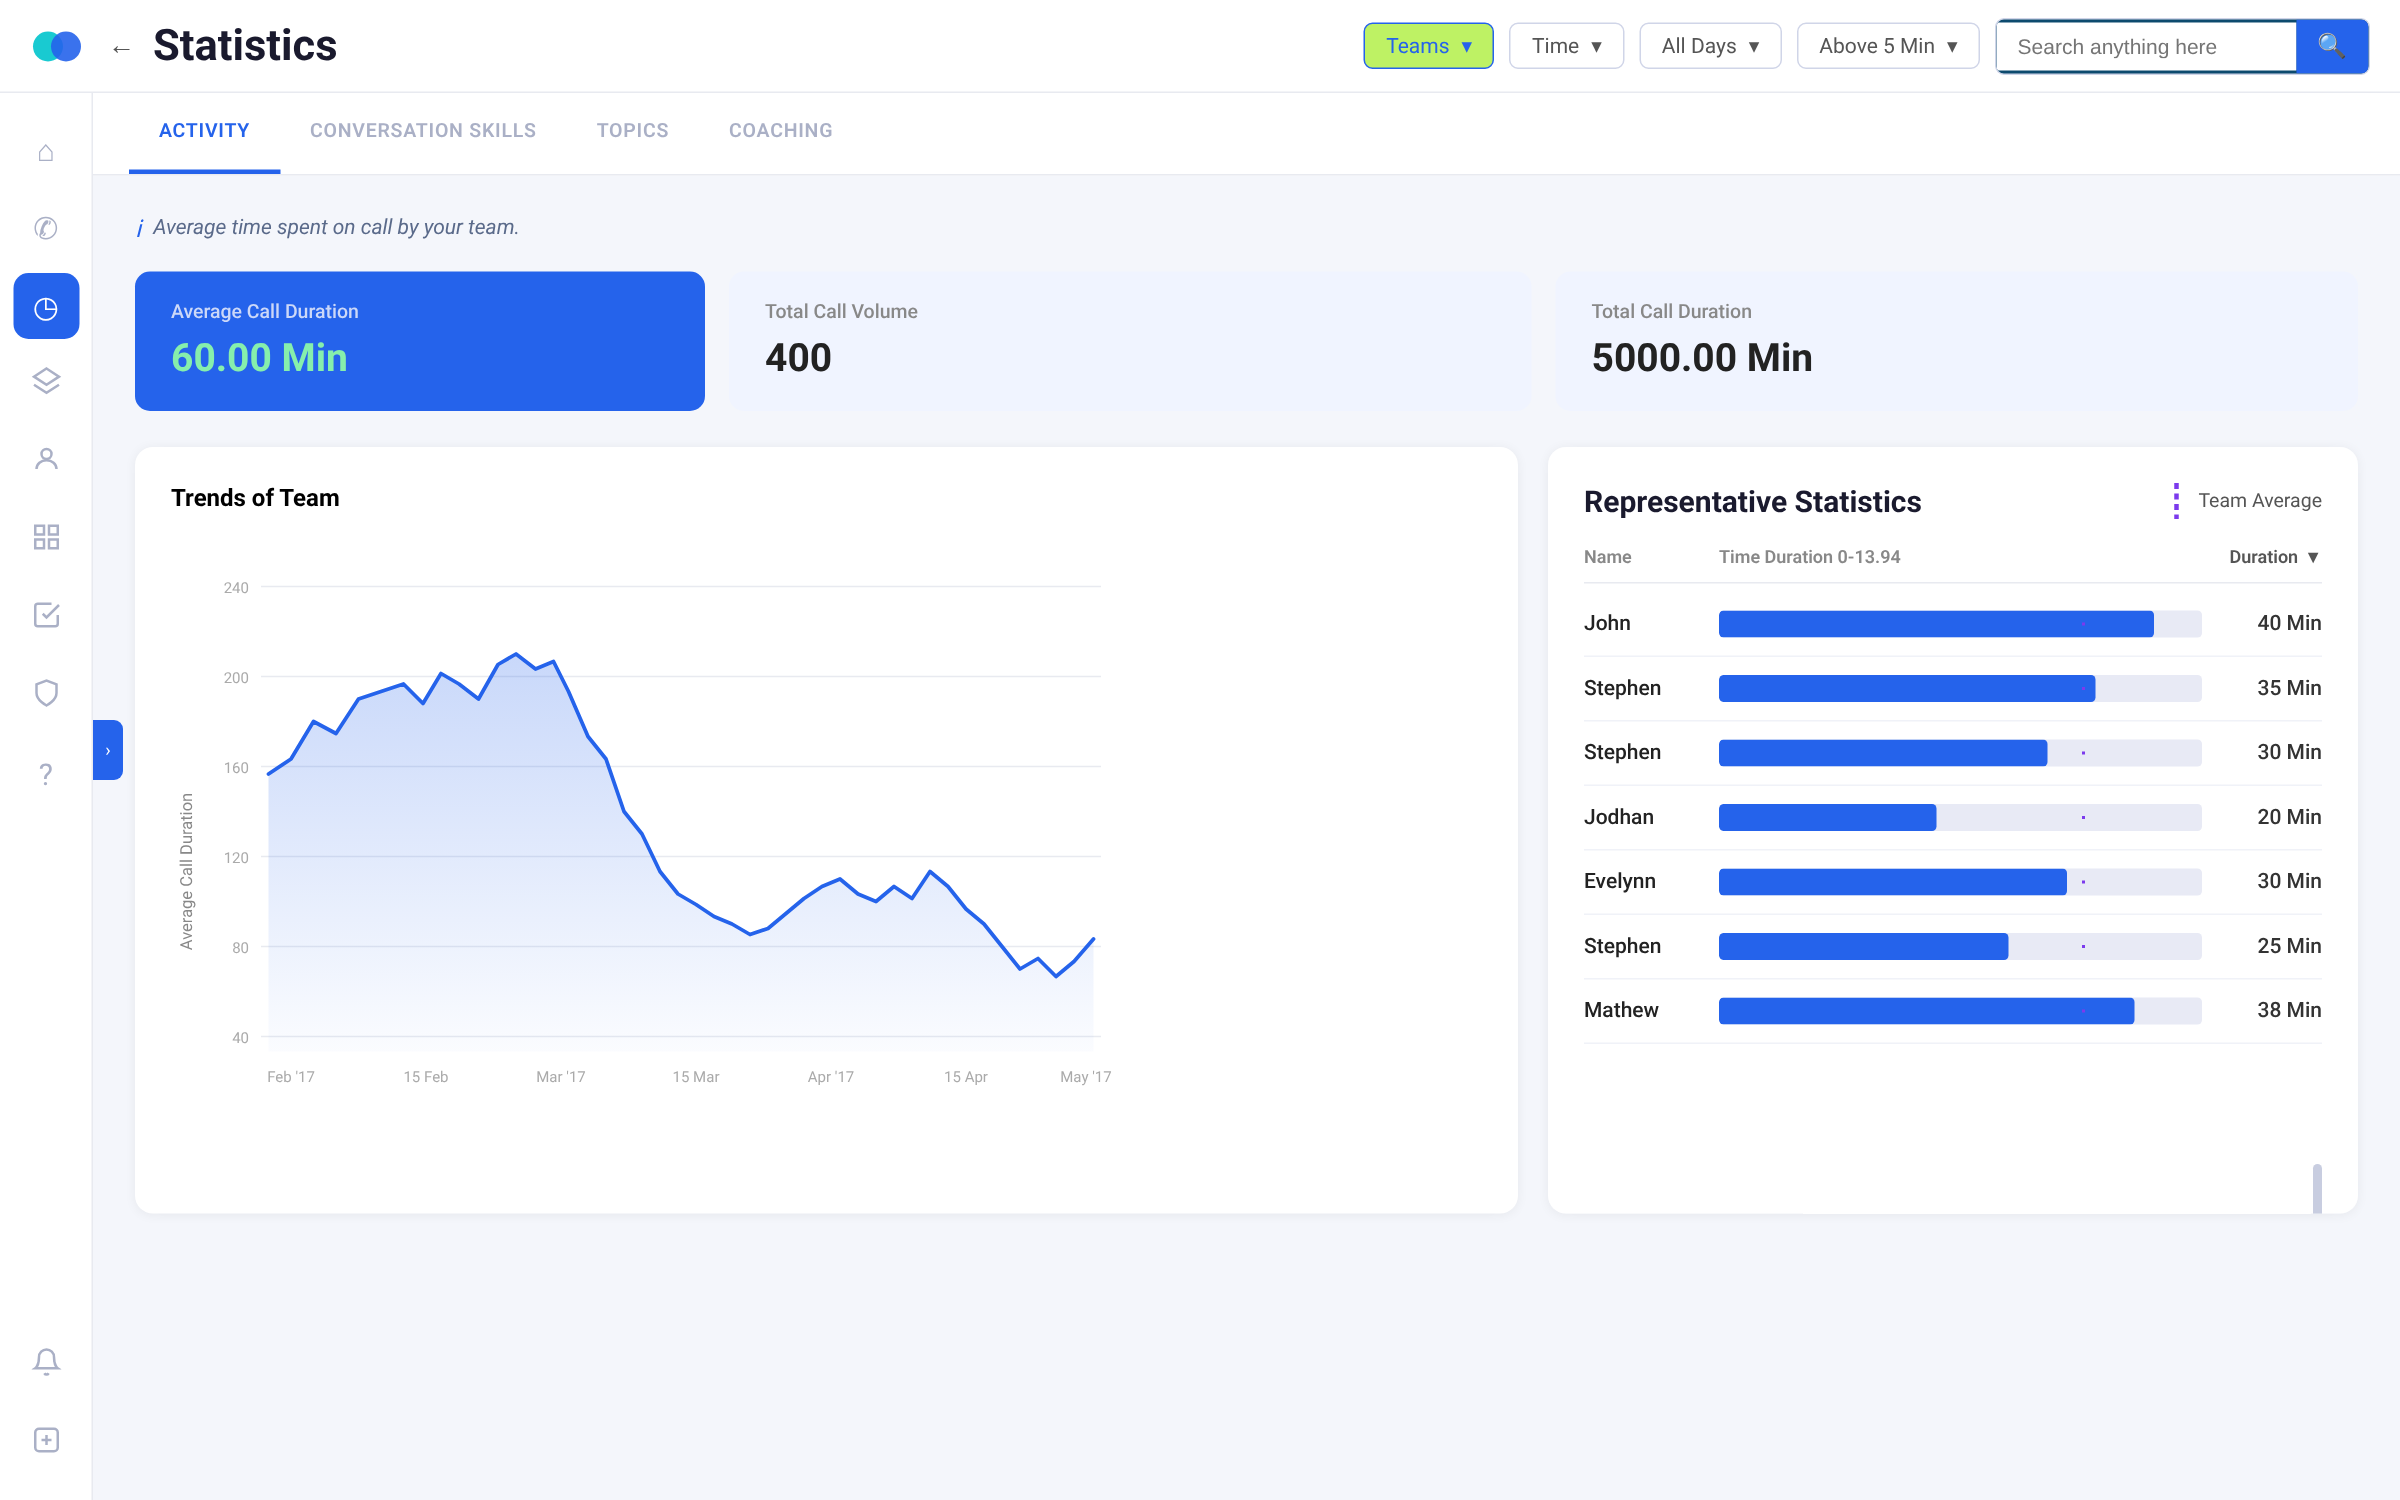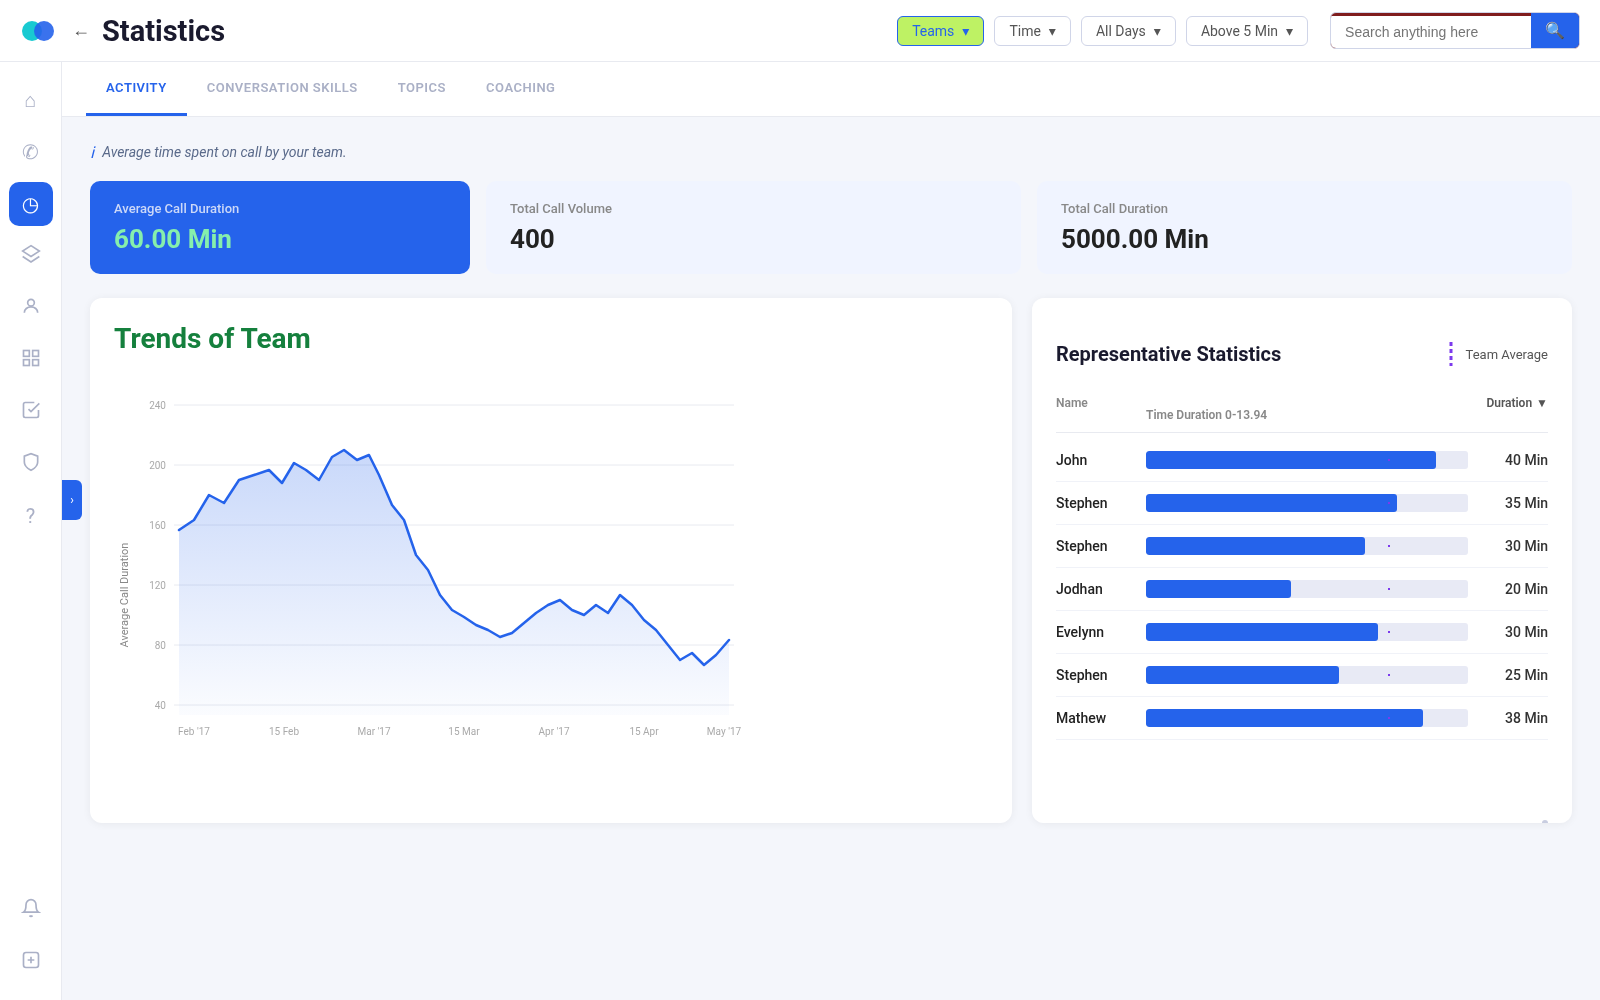--- a/index.html
+++ b/index.html
@@ -16,21 +16,21 @@
     .page-title { font-size: 29px; font-weight: 700; color: #1a1a2e; flex: 1; }
     .header-filters { display: flex; align-items: center; gap: 10px; }
     .filter-select {
       display: flex; align-items: center; border: 1.5px solid #2563eb; border-radius: 6px;
       padding: 6px 14px; font-size: 14px; color: #2563eb; cursor: pointer; background: #bef264; gap: 8px;
     }
     .filter-select-gray {
       display: flex; align-items: center; border: 1.5px solid #d0d5e8; border-radius: 6px;
       padding: 6px 14px; font-size: 14px; color: #555; cursor: pointer; background: #fff; gap: 8px;
     }
-    .search-wrapper { display: flex; align-items: flex-end; border: 1.5px solid #d0d5e8; border-radius: 6px; overflow: hidden; background: #7f1d1d; margin-left: 12px; }
+    .search-wrapper { display: flex; align-items: center; border: 1.5px solid #d0d5e8; border-radius: 6px; overflow: hidden; background: #0c4a6e; }
     .search-input { border: none; outline: none; padding: 8px 14px; font-size: 14px; color: #888; width: 200px; }
     .search-btn { background: #2563eb; border: none; padding: 8px 14px; cursor: pointer; color: #fff; font-size: 16px; }
 
     
     .sidebar {
       position: fixed; left: 0; top: 62px; bottom: 0; width: 62px;
       background: #fff; border-right: 1px solid #e8eaf0;
       display: flex; flex-direction: column; align-items: center; padding: 16px 0; gap: 8px; z-index: 99;
     }
     .sidebar-item {
@@ -77,34 +77,34 @@
     .metric-label { font-size: 13px; font-weight: 500; margin-bottom: 8px; }
     .metric-card.highlighted .metric-label { color: #ccd8f8; }
     .metric-card:not(.highlighted) .metric-label { color: #888; }
     .metric-value { font-size: 26px; font-weight: 700; }
     .metric-card.highlighted .metric-value { color: #86efac; }
     .metric-card:not(.highlighted) .metric-value { color: #222; }
 
     
     .charts-area { display: flex; gap: 20px; }
     .chart-panel { background: #fff; border-radius: 12px; padding: 24px; flex: 1; min-height: 500px; box-shadow: 0 1px 8px rgba(0,0,0,0.06); }
-    .chart-title { font-size: 28px; font-weight: 700; margin-bottom: 20px; color: #15803d; }
+    .chart-title { font-size: 16px; font-weight: 700; margin-bottom: 20px; color: #000000; }
 
     
     .chart-svg-wrap { position: relative; }
 
     
     .rep-panel { background: #fff; border-radius: 12px; padding: 24px; width: 540px; flex-shrink: 0; box-shadow: 0 1px 8px rgba(0,0,0,0.06); overflow-y: auto; max-height: 540px; }
-    .rep-header { display: flex; align-items: center; justify-content: space-between; margin-bottom: 18px; margin-top: 20px; }
+    .rep-header { display: flex; align-items: center; justify-content: space-between; margin-bottom: 18px; }
     .rep-title { font-size: 20px; font-weight: 700; color: #1a1a2e; }
     .team-avg-legend { display: flex; align-items: center; gap: 8px; font-size: 13px; color: #555; }
 
     .rep-table-header { display: flex; align-items: center; padding: 0 0 10px 0; border-bottom: 1px solid #e8eaf0; margin-bottom: 6px; }
     .col-name { width: 90px; font-size: 12px; font-weight: 600; color: #888; }
-    .col-bar { flex: 1; font-size: 12px; font-weight: 600; color: #888; margin-top: 24px; }
+    .col-bar { flex: 1; font-size: 12px; font-weight: 600; color: #888; }
     .col-duration { width: 80px; text-align: right; font-size: 12px; font-weight: 600; color: #555; display: flex; align-items: center; justify-content: flex-end; gap: 4px; }
 
     .rep-row { display: flex; align-items: center; padding: 12px 0; border-bottom: 1px solid #f0f2f8; position: relative; }
     .rep-name { width: 90px; font-size: 14px; color: #222; font-weight: 500; }
     .bar-container { flex: 1; height: 18px; background: #e8eaf5; border-radius: 3px; overflow: hidden; position: relative; }
     .bar-fill { height: 100%; background: #2563eb; border-radius: 3px; }
     .rep-duration { width: 80px; text-align: right; font-size: 14px; color: #333; font-weight: 500; }
     .avg-line {
       position: absolute; top: 8px; bottom: 8px; width: 2px;
       border-left: 2px dashed #7c3aed; z-index: 5;

